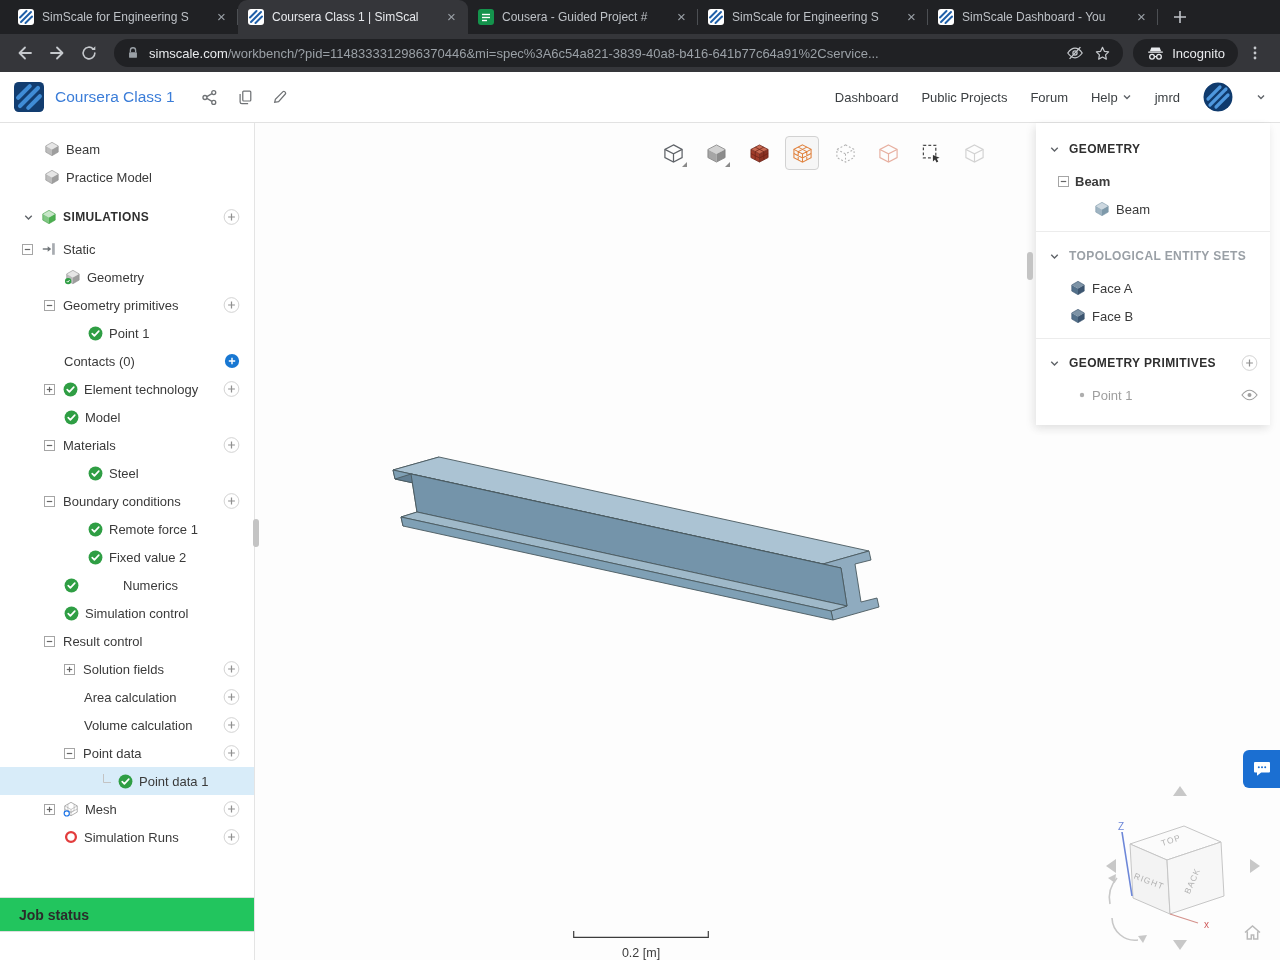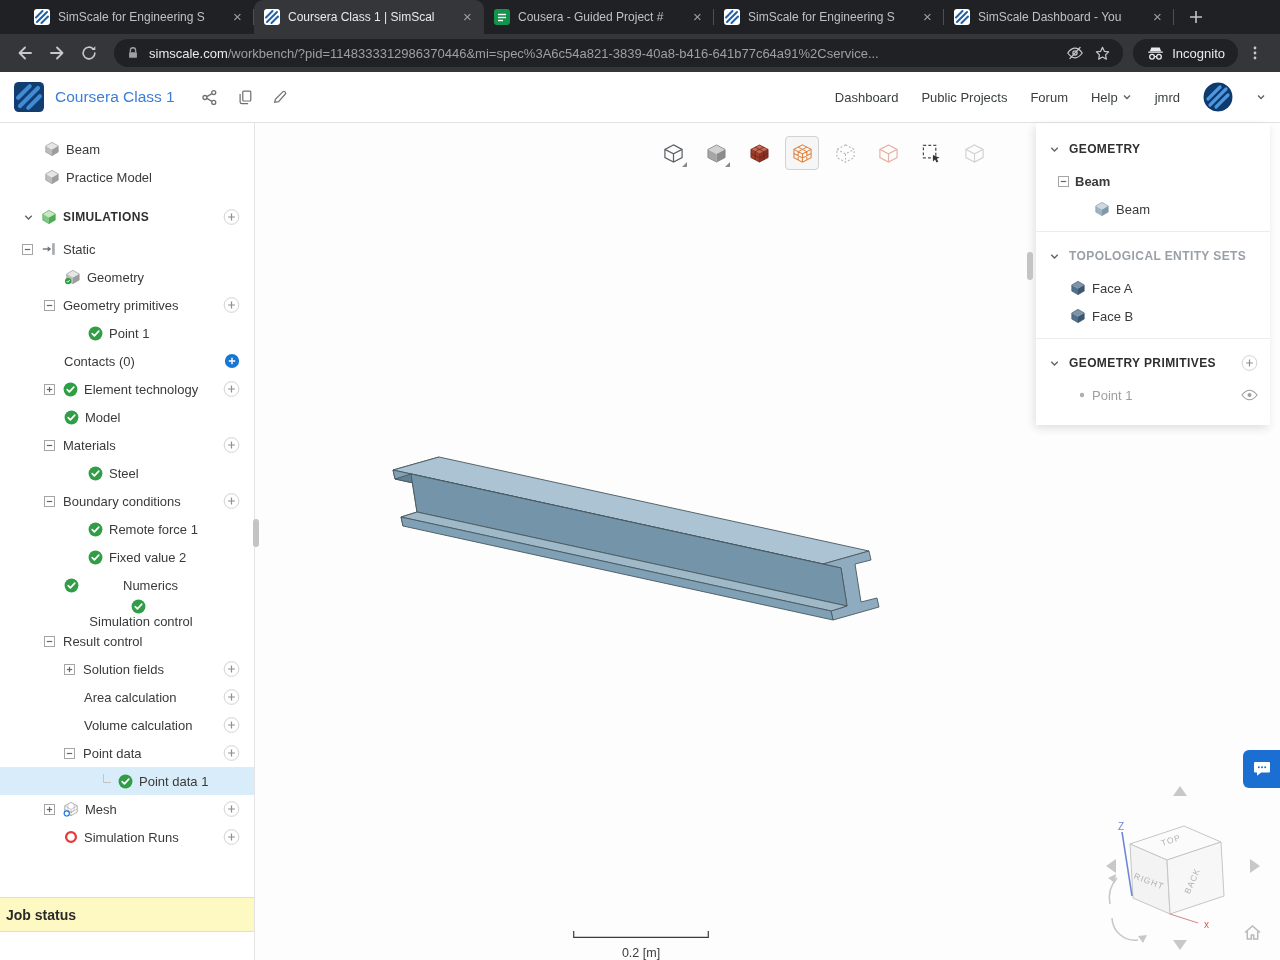--- a/index.html
+++ b/index.html
@@ -1,20 +1,20 @@
 <!DOCTYPE html>
 <html><head>
 <meta charset="utf-8">
 <style>
   *{margin:0;padding:0;box-sizing:border-box}
   html,body{width:1280px;height:960px;overflow:hidden}
   body{position:relative;font-family:"Liberation Sans",sans-serif;background:#fff;-webkit-font-smoothing:antialiased}
   .ic{display:inline-flex;align-items:center;flex:none}
   
-  .tabstrip{position:absolute;top:0;left:0;right:0;height:34px;background:#202124;display:flex;align-items:flex-end;padding-left:24px}
+  .tabstrip{position:absolute;top:0;left:0;right:0;height:34px;background:#202124;display:flex;align-items:flex-end;padding-left:8px}
   .tabs{display:flex;height:34px}
   .tab{width:230px;height:34px;display:flex;align-items:center;gap:8px;padding:0 8px 0 10px;border-radius:9px 9px 0 0;position:relative;cursor:default}
   .tab.active{background:#35363a}
   .tab:not(.active)::after{content:"";position:absolute;right:0;top:9px;height:16px;width:1px;background:#4c4f53}
   .tab .title{flex:1;font-size:12px;color:#bdc1c6;white-space:nowrap;overflow:hidden}
   .tab.active .title{color:#e8eaed}
   .tab .close{color:#9aa0a6;font-size:15px;width:17px;height:17px;line-height:16px;text-align:center;border-radius:50%;flex:none}
   .newtab{width:28px;height:28px;margin:0 0 3px 8px;display:flex;align-items:center;justify-content:center;border-radius:50%}
   .btoolbar{position:absolute;top:34px;left:0;right:0;height:38px;background:#35363a;display:flex;align-items:center;padding:0 10px;gap:2px}
   .navbtn{width:30px;height:30px;display:flex;align-items:center;justify-content:center;border-radius:50%;flex:none}
@@ -35,21 +35,21 @@
   .sidebar{position:absolute;top:123px;left:0;bottom:0;width:255px;background:#fff;border-right:1px solid #e4e4e4;z-index:3}
   .tree{padding-top:12px}
   .tree-row{height:28px;display:flex;align-items:center;font-size:13px;color:#3a3a3a;position:relative;padding-right:36px;white-space:nowrap}
   .tree-row .ic{margin-right:6px}
   .tree-row .ic.exp{margin-right:8px}
   .tree-row.section{margin-bottom:4px}
   .tree-row.section .lbl{font-weight:700;font-size:12px;letter-spacing:.4px;color:#2f2f2f}
   .tree-row.gap{margin-top:12px}
   .tree-row.selected{background:#d8ecf9}
   .right-plus{position:absolute;right:14px;top:50%;transform:translateY(-50%);display:inline-flex}
-  .job-status{position:absolute;left:0;right:0;bottom:28px;height:35px;border-top:1px solid #dedede;border-bottom:1px solid #dedede;display:flex;align-items:center;padding:0 6px;font-size:14px;font-weight:700;color:#2b2b2b;background:#fef9c3}
+  .job-status{position:absolute;left:0;right:0;bottom:28px;height:35px;border-top:1px solid #dedede;border-bottom:1px solid #dedede;display:flex;align-items:center;padding:0 19px;font-size:14px;font-weight:700;color:#2b2b2b;background:#22c55e}
   
   .canvas{position:absolute;top:123px;left:255px;right:0;bottom:0;background:#fdfdfd}
   .vp-toolbar{position:absolute;left:401px;top:13px;display:flex;gap:9px}
   .vp-btn{width:34px;height:34px;display:flex;align-items:center;justify-content:center;position:relative;border-radius:4px}
   .vp-btn.active{border:1px solid #d2d2d2;background:#f6f6f6}
   .caret{position:absolute;right:3px;bottom:3px;display:inline-flex}
   .beam-svg{position:absolute;left:130px;top:327px}
   .scalebar{position:absolute;left:318px;top:802px;width:136px;text-align:center}
   .scalebar .lab{font-size:12.5px;color:#3c3c3c;margin-top:3px}
   .navcube{position:absolute;left:843px;top:659px}
@@ -484,21 +484,21 @@
       </div>
       <div class="tree-row" style="padding-left: 64px; gap: 38px;">
         <span class="ic">
           <svg width="15" height="15" viewBox="0 0 16 16">
             <circle cx="8" cy="8" r="7.4" fill="#2f9e44"></circle>
             <path d="M4.5 8.2l2.3 2.3 4.7-5" stroke="#fff" stroke-width="1.8" fill="none" stroke-linecap="round" stroke-linejoin="round"></path>
           </svg>
         </span>
         <span class="lbl">Numerics</span>
       </div>
-      <div class="tree-row" style="padding-left: 64px; flex-direction: column;">
+      <div class="tree-row" style="padding-left: 64px;">
         <span class="ic">
           <svg width="15" height="15" viewBox="0 0 16 16">
             <circle cx="8" cy="8" r="7.4" fill="#2f9e44"></circle>
             <path d="M4.5 8.2l2.3 2.3 4.7-5" stroke="#fff" stroke-width="1.8" fill="none" stroke-linecap="round" stroke-linejoin="round"></path>
           </svg>
         </span>
         <span class="lbl">Simulation control</span>
       </div>
       <div class="tree-row" style="padding-left: 44px;">
         <span class="ic exp">

